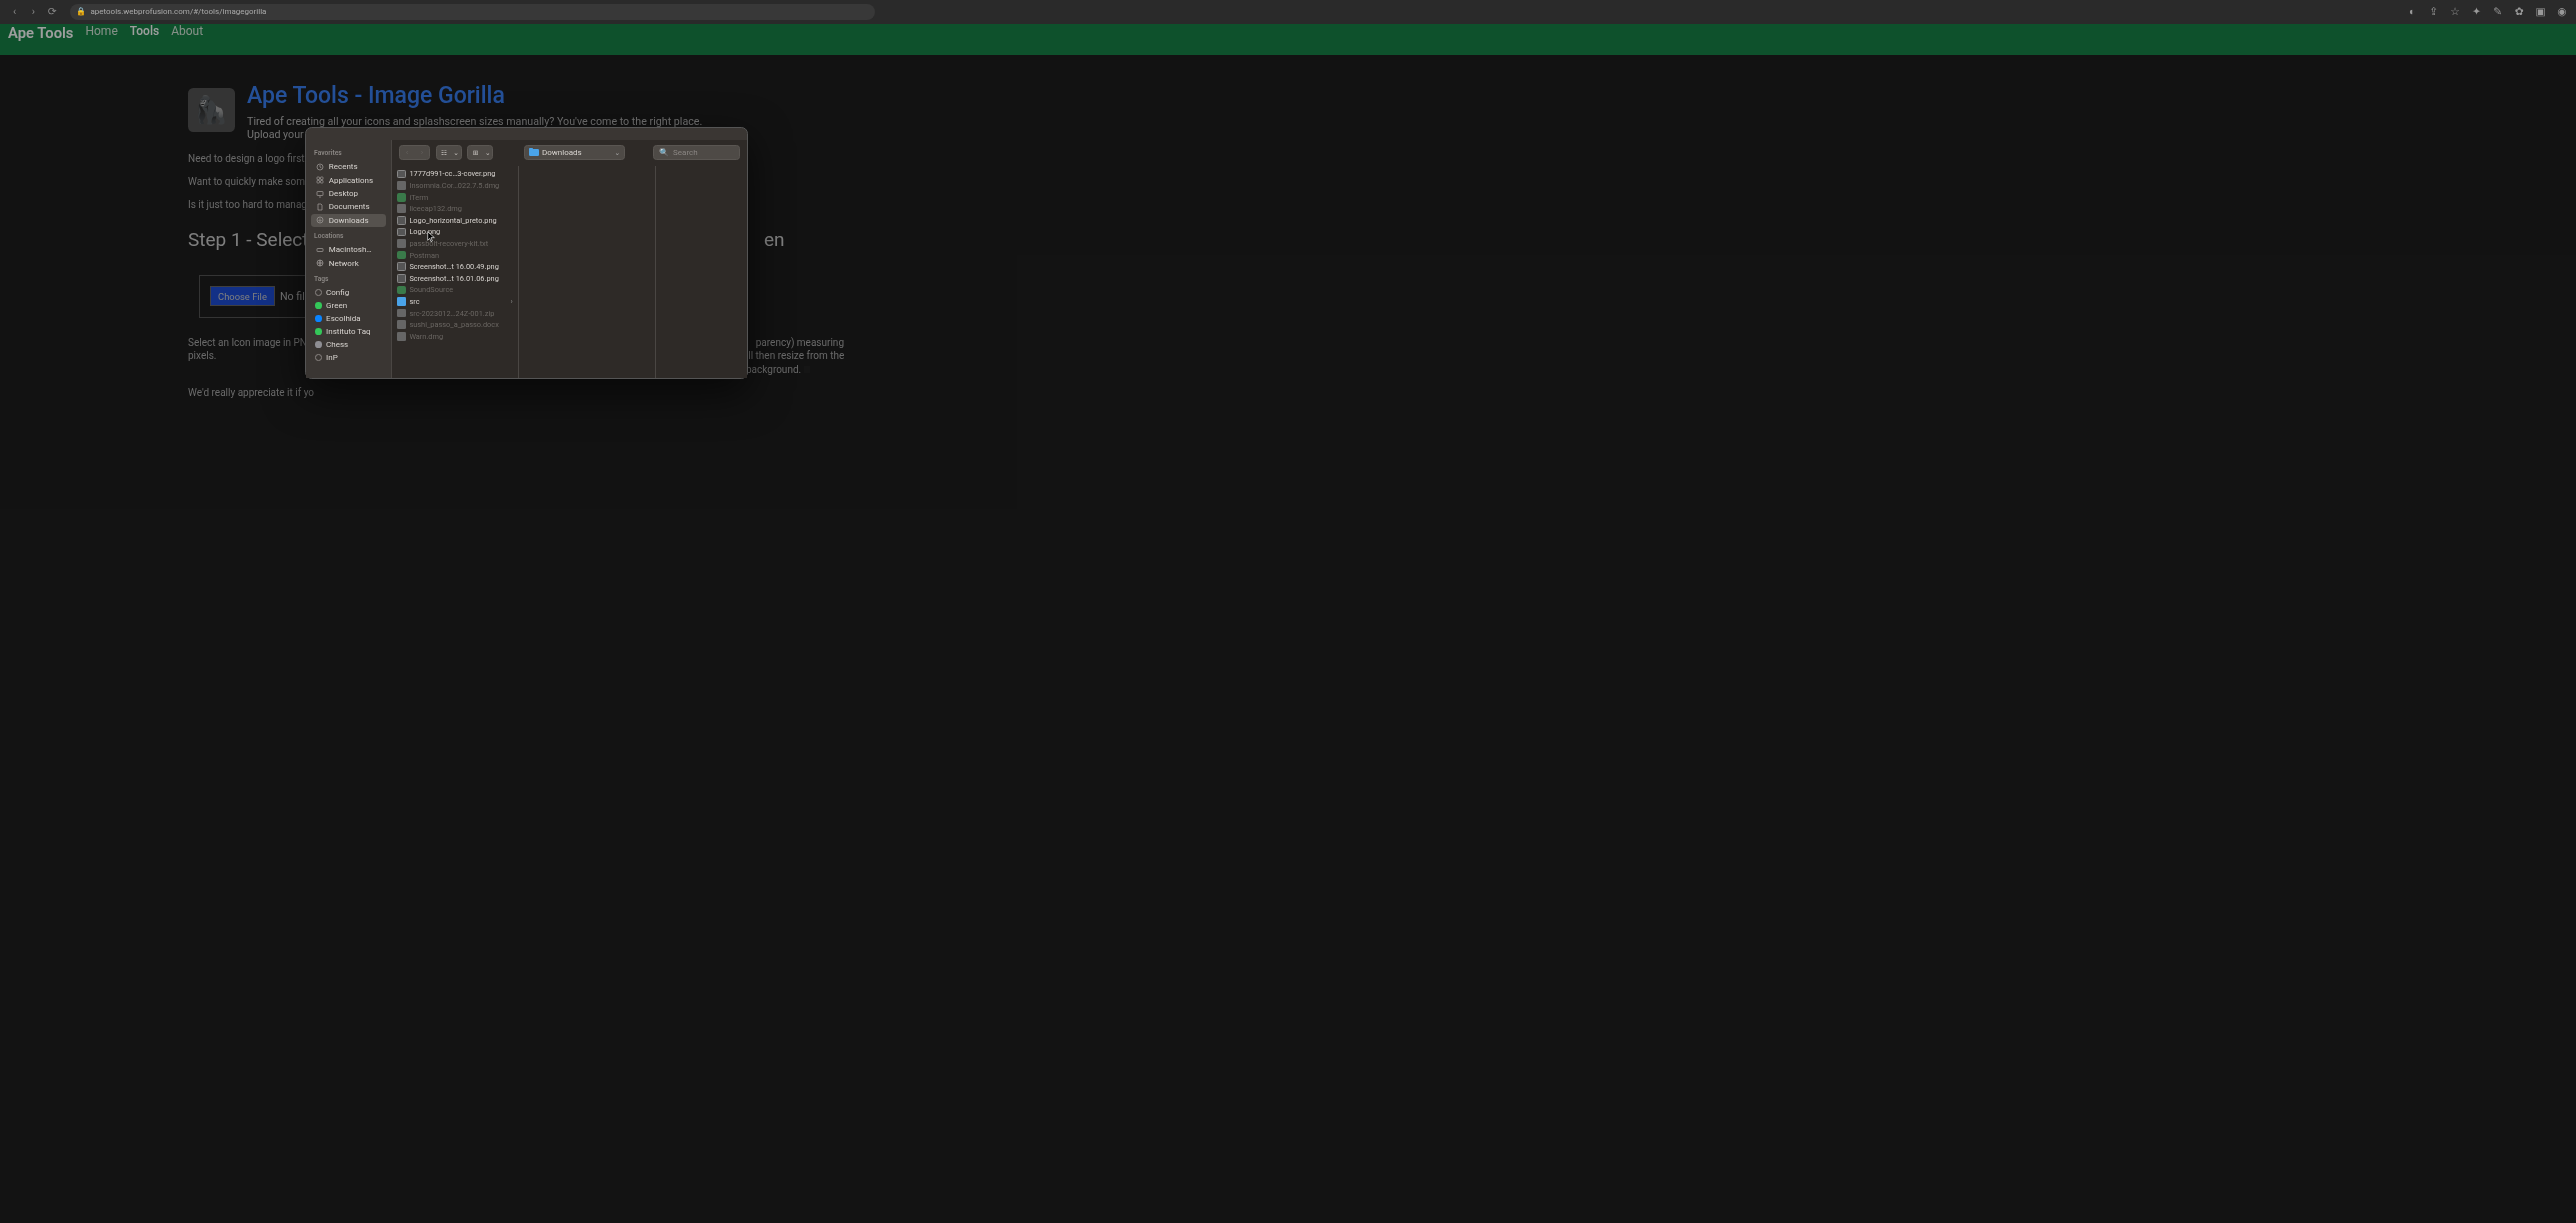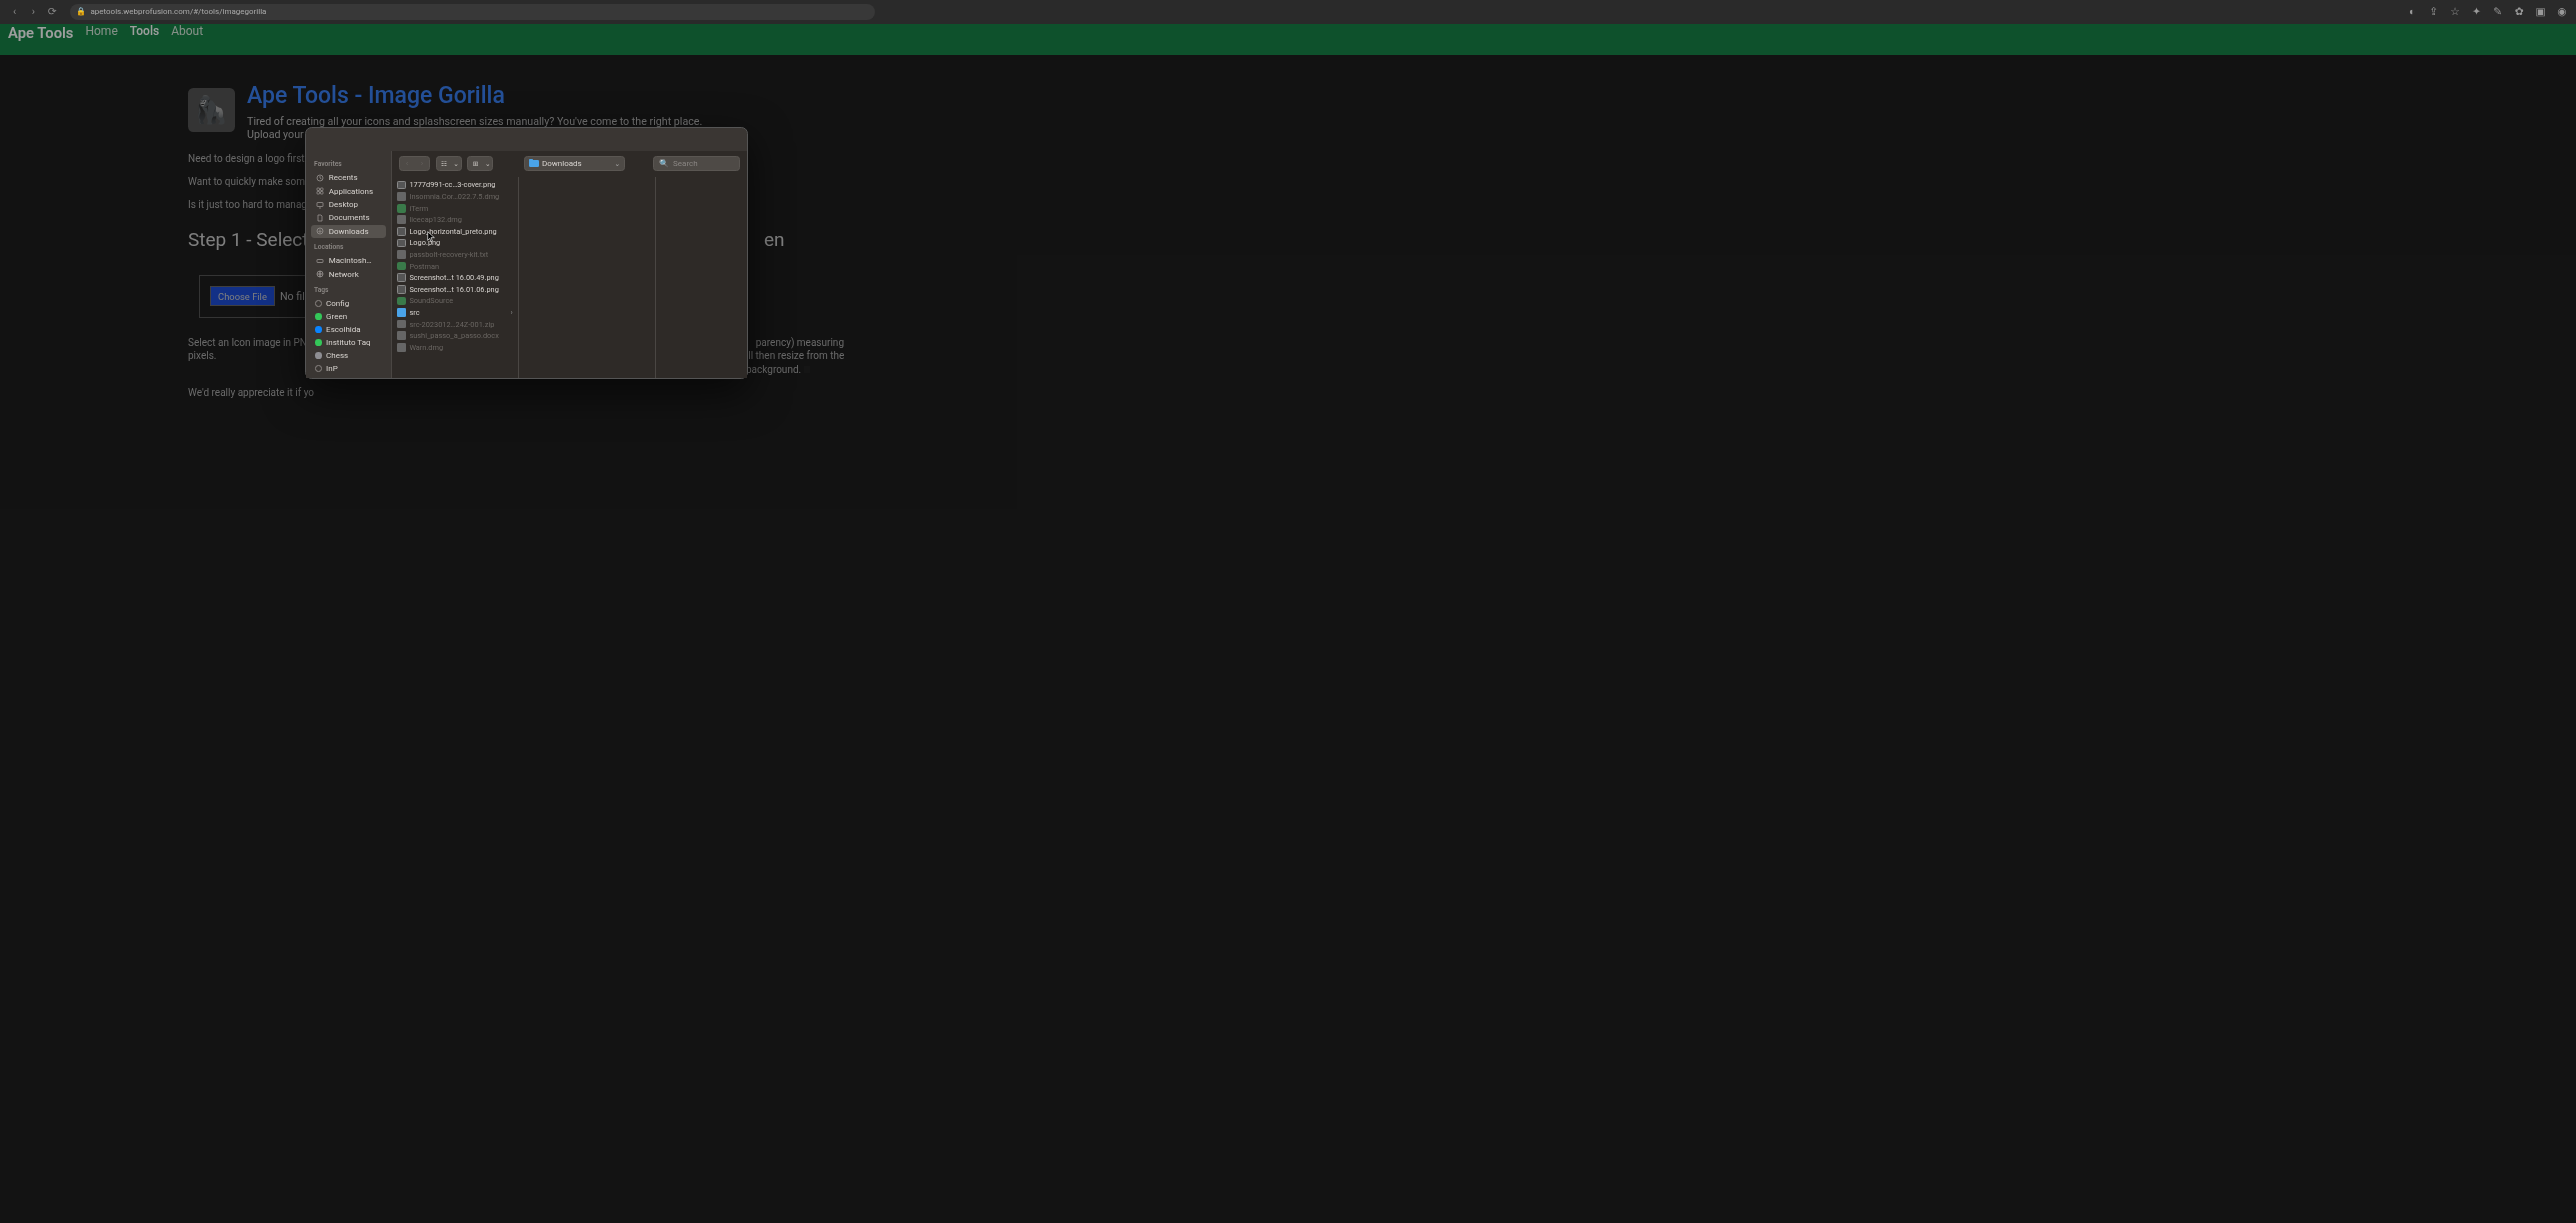--- a/index.html
+++ b/index.html
@@ -17,21 +17,21 @@
 .content-wrap{max-width:671px;margin:0 0 0 188px}
 .header-row{display:flex;gap:12px;align-items:flex-start}
 .gorilla{width:47px;height:44px;background:#555;border-radius:5.4px;margin-top:6.7px;display:flex;align-items:center;justify-content:center;font-size:27px}
 .h1{font-size:23px;font-weight:500;color:#3b82f6;margin-bottom:6.7px}
 .sub{font-size:10.7px;color:#bbb;}
 .para{font-size:10px;color:#aaa;margin:12px 0}
 .h2{font-size:19px;font-weight:400;color:#ccc;margin:17.4px 0}
 .file-box{border:0.7px solid #555;padding:10.7px;display:inline-flex;align-items:center;gap:5.4px;margin:6.7px 0}
 .choose-btn{border:0.7px solid #666;padding:3.4px 6.7px;background:#1d4ed8;color:#ccc;font-size:9.4px}
 .dim-overlay{position:absolute;inset:23.5px 0 0 0;background:rgba(0,0,0,0.38);z-index:5}
-.file-dialog{position:absolute;top:127px;left:305px;width:443px;height:252px;background:#3a3633;border-radius:6.7px;z-index:10;box-shadow:0 13.4px 40px rgba(0,0,0,0.6);display:flex;flex-direction:column;border:0.7px solid #555;padding-top:23px}
+.file-dialog{position:absolute;top:127px;left:305px;width:443px;height:252px;background:#3a3633;border-radius:6.7px;z-index:10;box-shadow:0 13.4px 40px rgba(0,0,0,0.6);display:flex;flex-direction:column;border:0.7px solid #555;padding-top:12px}
 .dialog-body{display:flex;flex:1;min-height:0}
 .sidebar{width:86px;background:#3a3633;border-right:0.7px solid #4a4643;padding:4px 5.4px;overflow:hidden}
 .sb-head{color:#8a8683;font-size:6.7px;font-weight:600;margin:5.4px 0 2.7px 2.7px}
 .sb-item{display:flex;align-items:center;gap:4px;padding:2px 4px;border-radius:3.4px;color:#d8d4d0;font-size:8px;white-space:nowrap;overflow:hidden}
 .sb-item.sel{background:#56524e}
 .sb-icon{width:9.4px;height:9.4px;flex-shrink:0;display:inline-flex;align-items:center;justify-content:center;color:#9d9a97}
 .sb-icon svg{width:8px;height:8px}
 .tag-dot{width:6.7px;height:6.7px;border-radius:50%;flex-shrink:0}
 .main-pane{flex:1;display:flex;flex-direction:column;background:#2e2a27}
 .toolbar{height:25.5px;display:flex;align-items:center;padding:0 6.7px;gap:5.4px}

